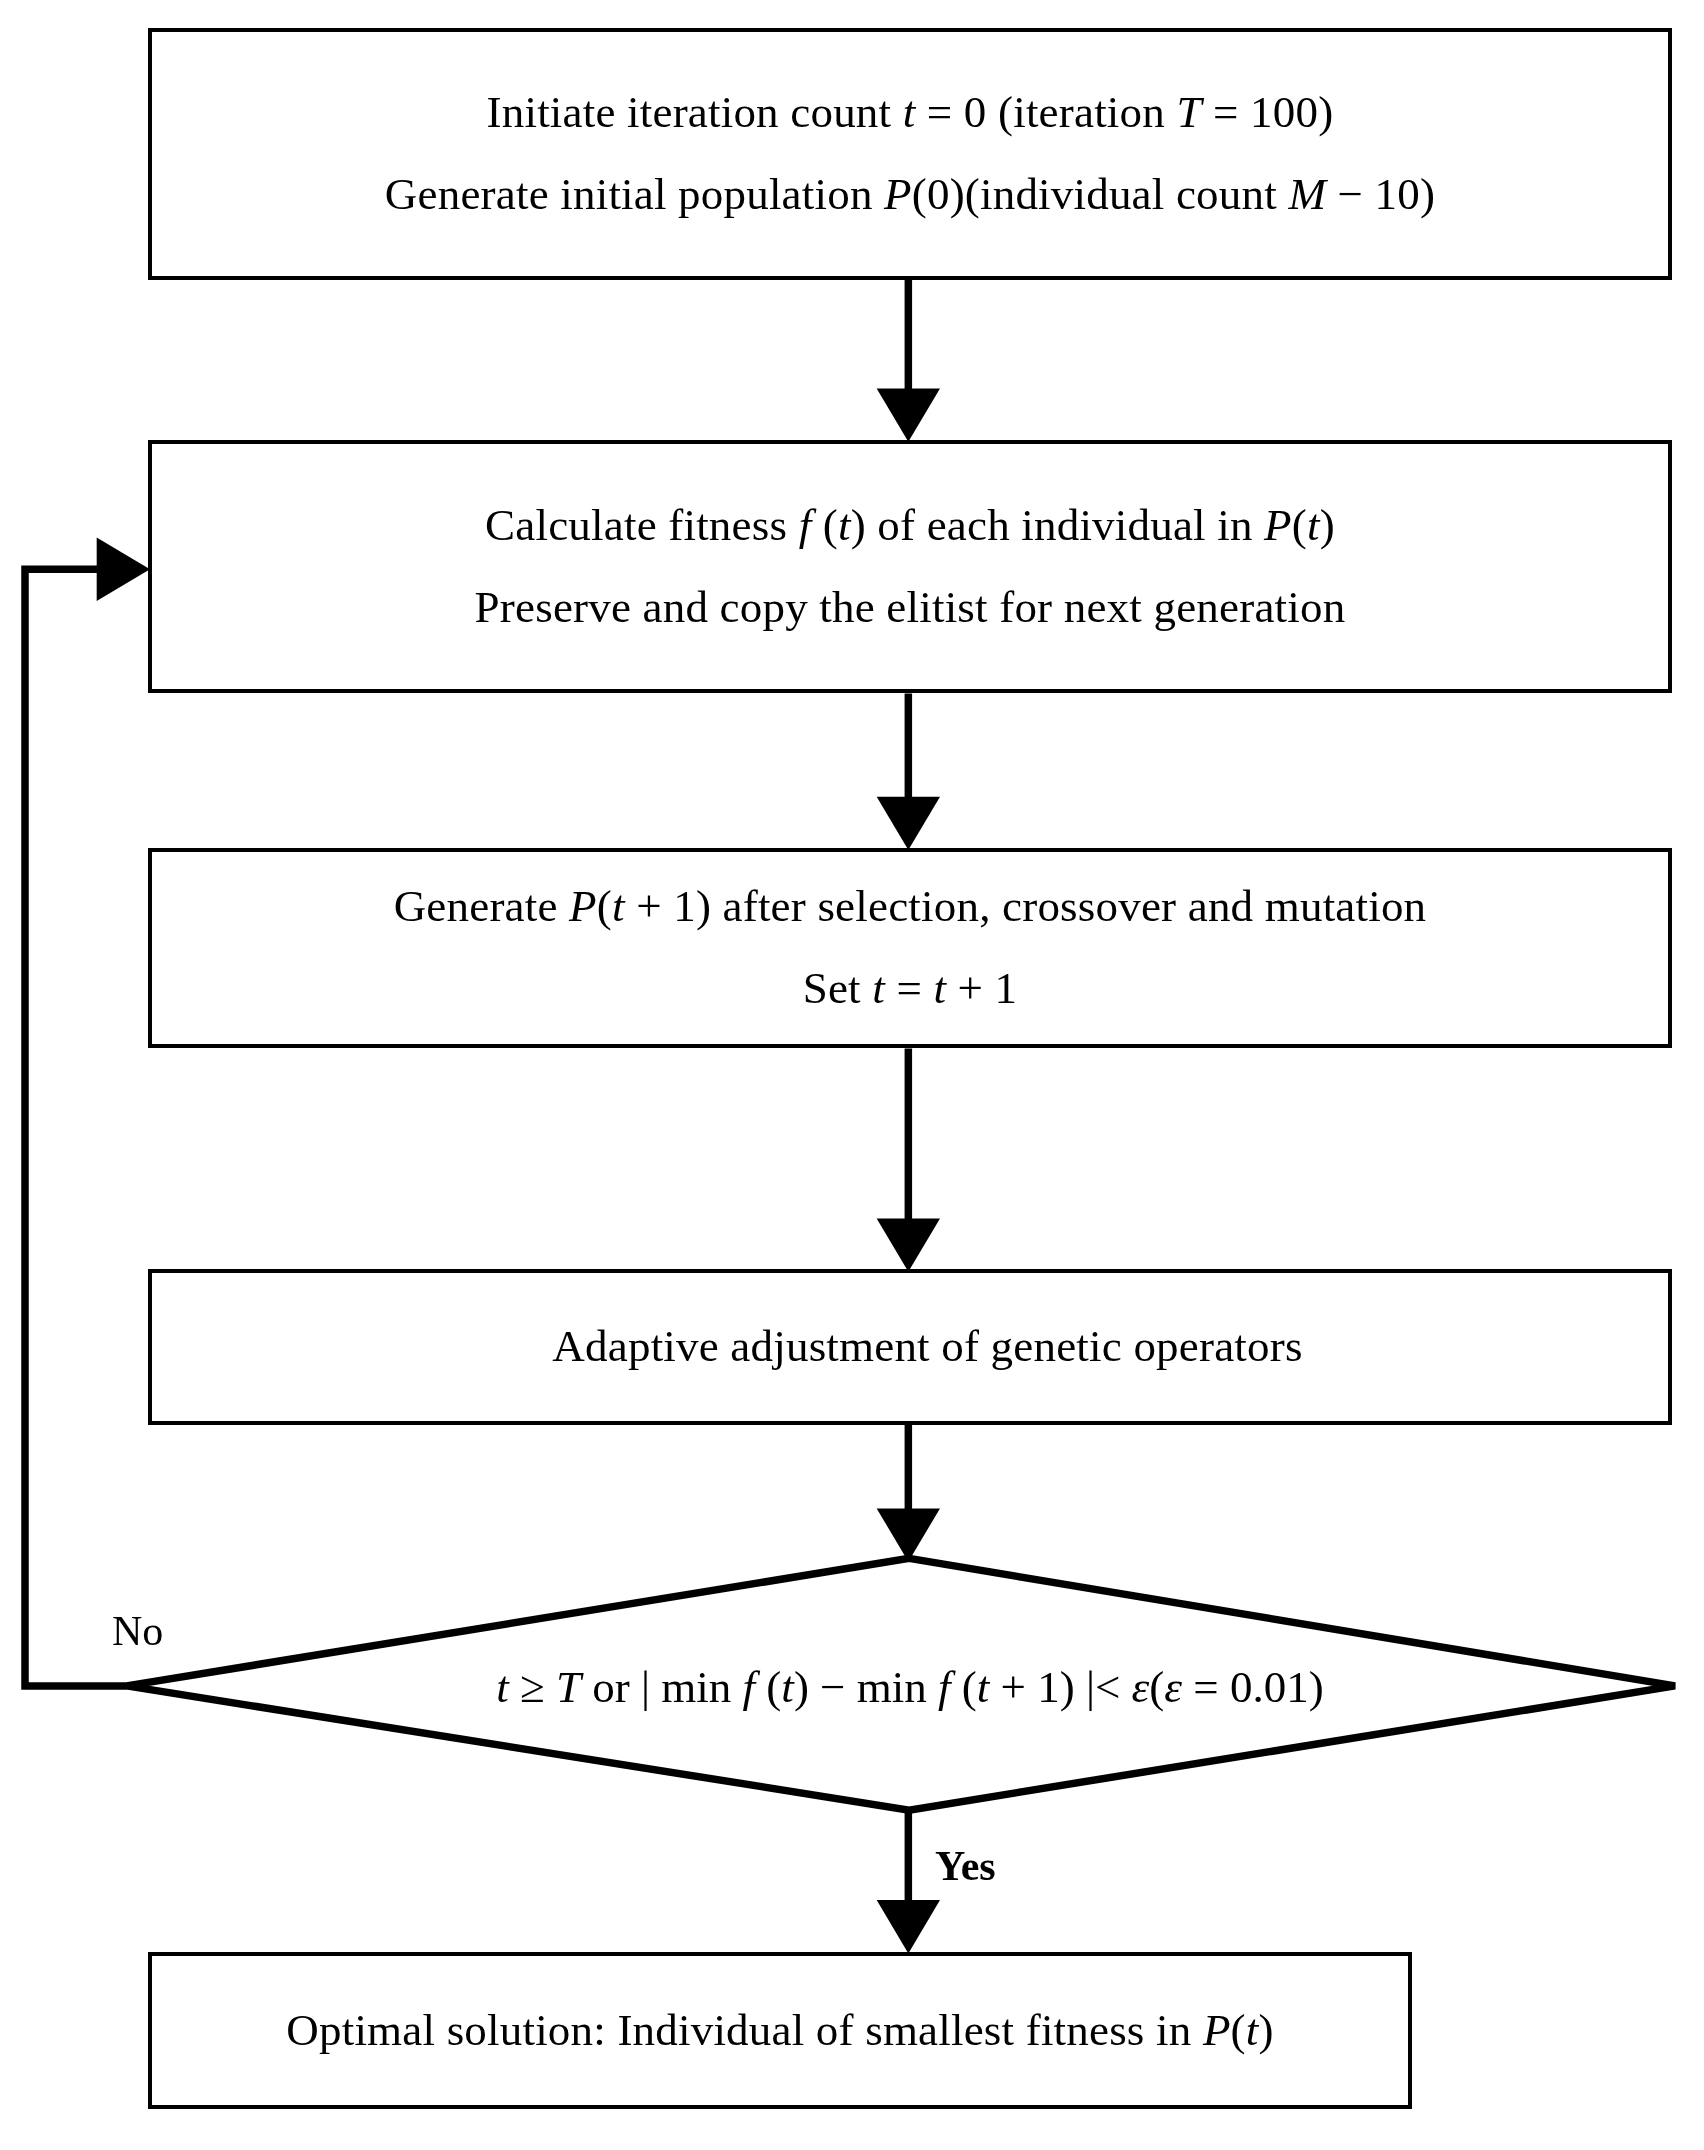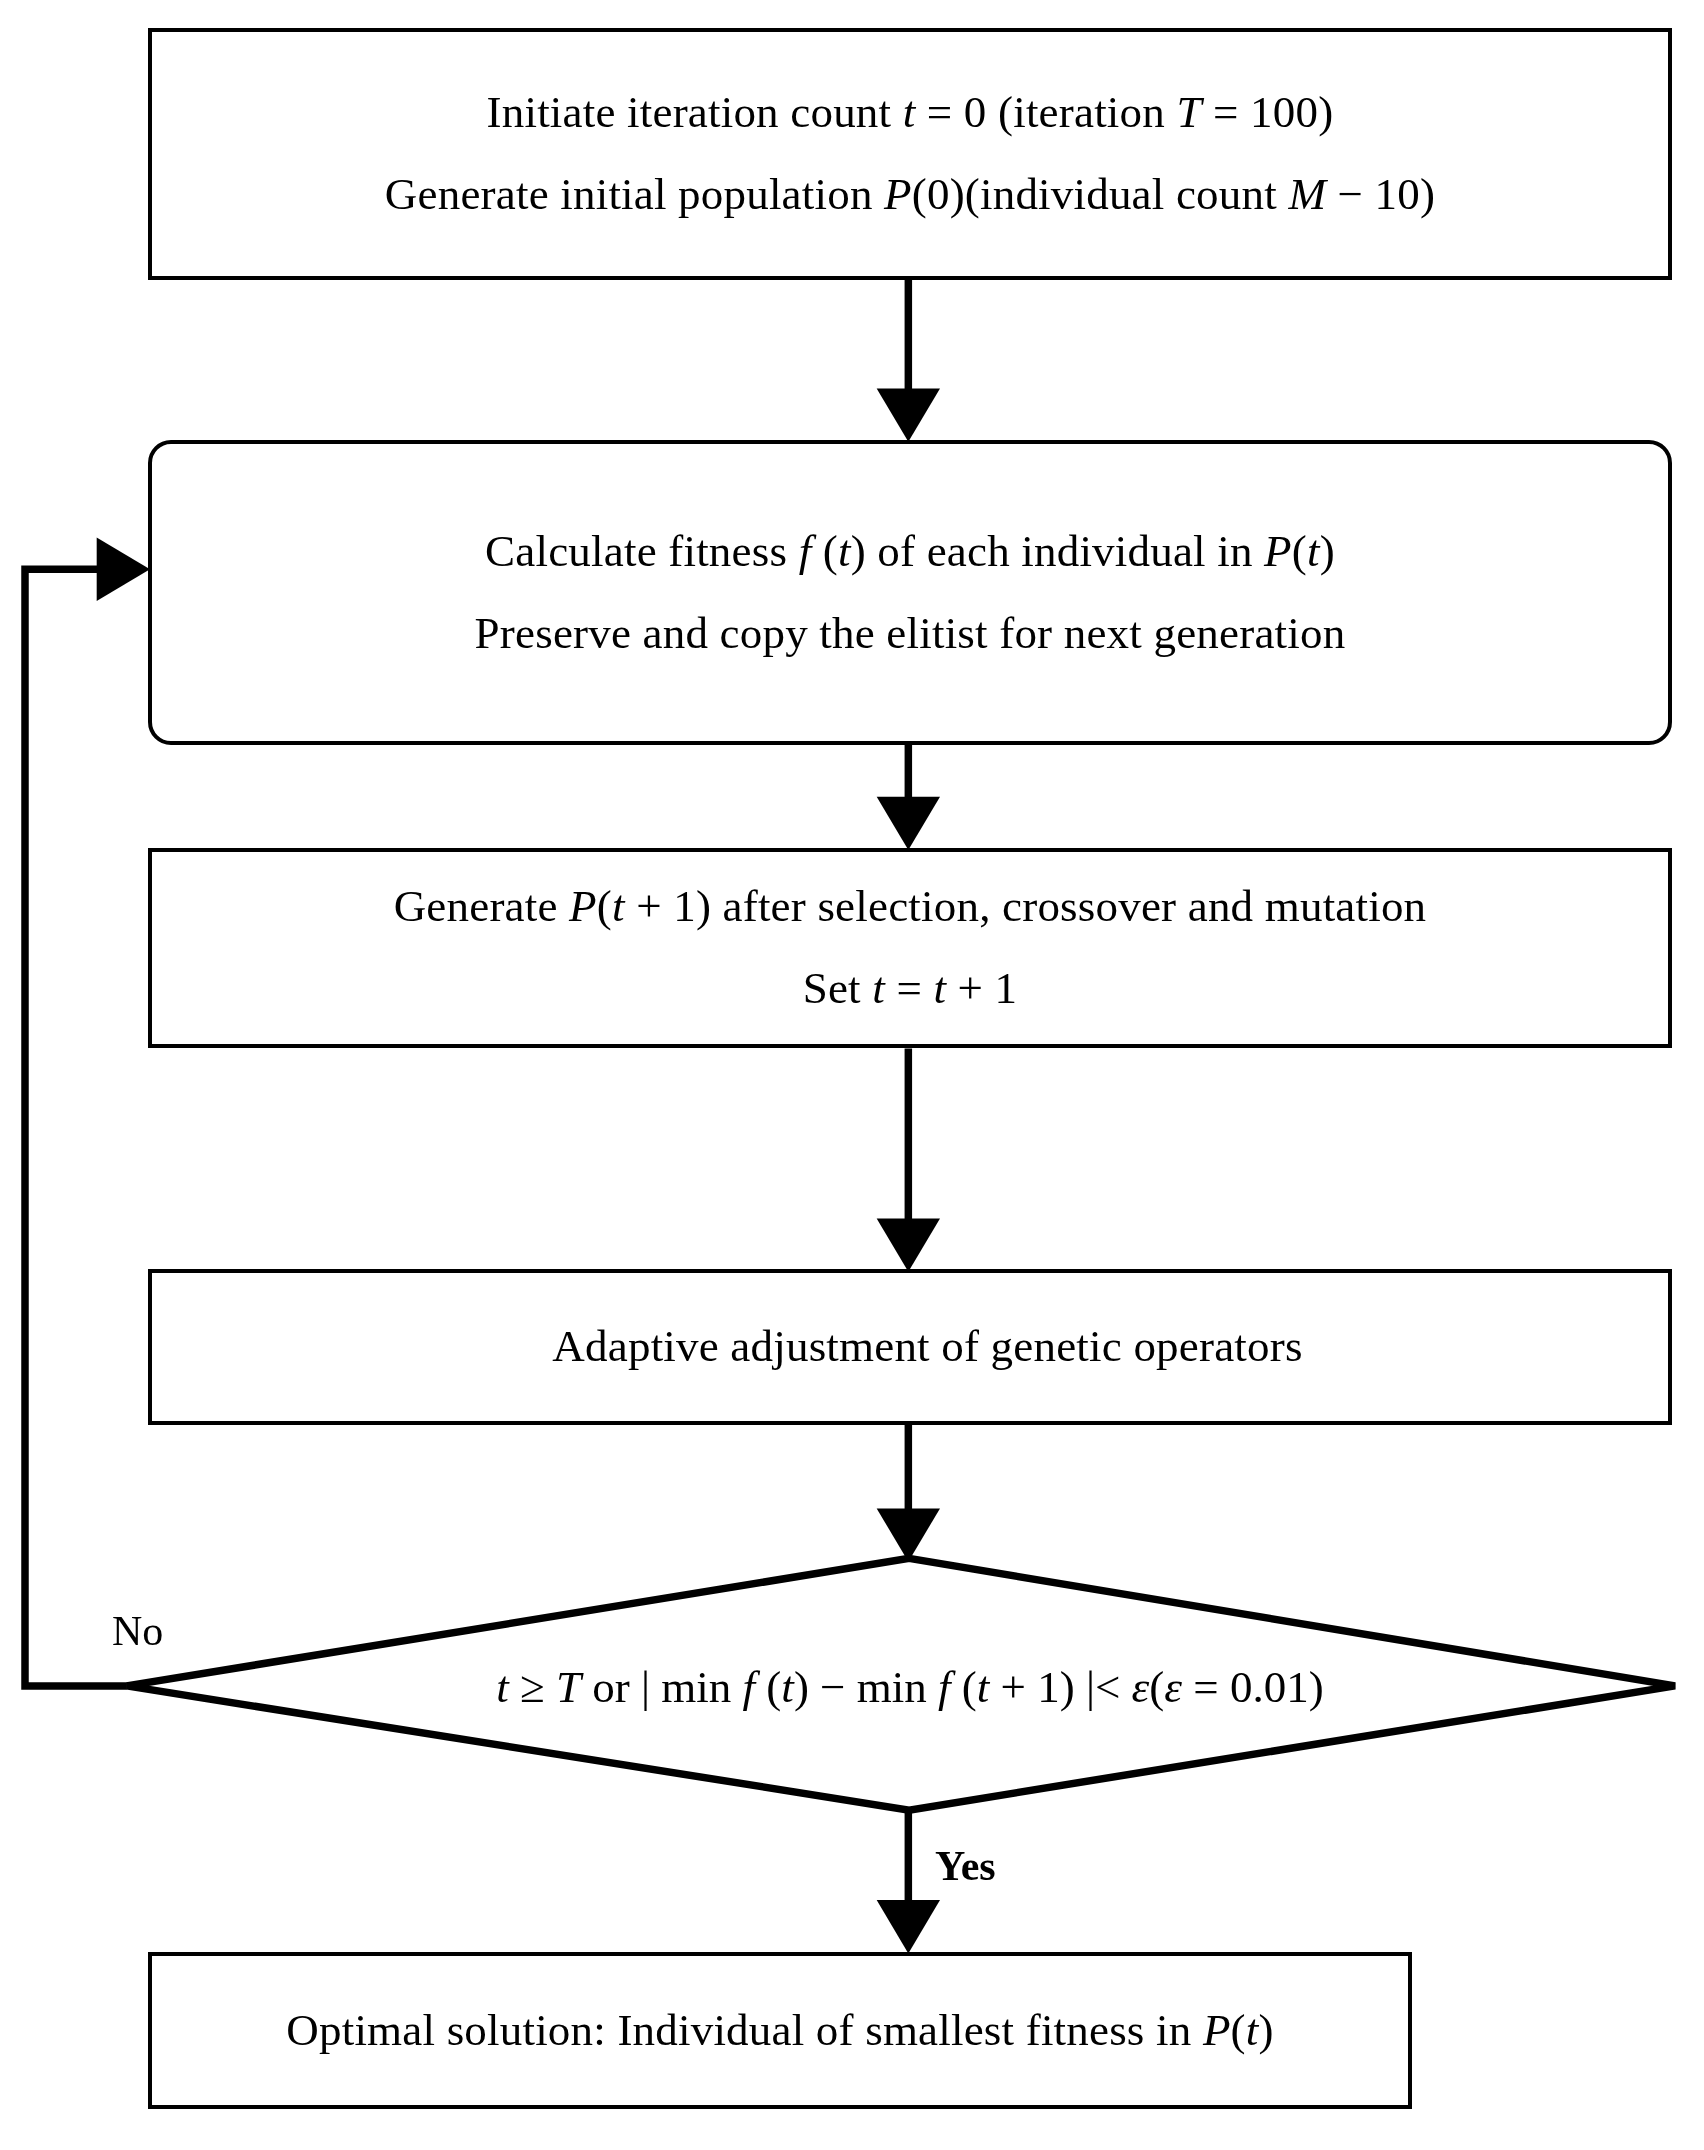--- a/index.html
+++ b/index.html
@@ -96,21 +96,21 @@
     </g>
 
     <polygon points="1091,1870 2010,2023 1091,2172 152,2023" fill="#ffffff" stroke="#000000" stroke-width="9" stroke-linejoin="miter"></polygon>
   </svg>
 
   <div class="node-box" style="left:148px; top:27.5px; width:1524px; height:252px;">
     <div class="node-line">Initiate iteration count <i>t</i> = 0 (iteration <i>T</i> = 100)</div>
     <div class="node-line">Generate initial population <i>P</i>(0)(individual count <i>M</i> − 10)</div>
   </div>
 
-  <div class="node-box" style="left:148px; top:440px; width:1524px; height:305px;border-radius:23px;">
+  <div class="node-box" style="left:148px; top:440px; width:1524px; height:253px;">
     <div class="node-line">Calculate fitness <i>f</i> (<i>t</i>) of each individual in <i>P</i>(<i>t</i>)</div>
     <div class="node-line">Preserve and copy the elitist for next generation</div>
   </div>
 
   <div class="node-box" style="left:148px; top:848px; width:1524px; height:200px;">
     <div class="node-line">Generate  <i>P</i>(<i>t</i> + 1)  after selection, crossover and mutation</div>
     <div class="node-line">Set  <i>t</i> = <i>t</i> + 1</div>
   </div>
 
   <div class="node-box" style="left:148px; top:1269px; width:1524px; height:156px;padding-left:35px;">

